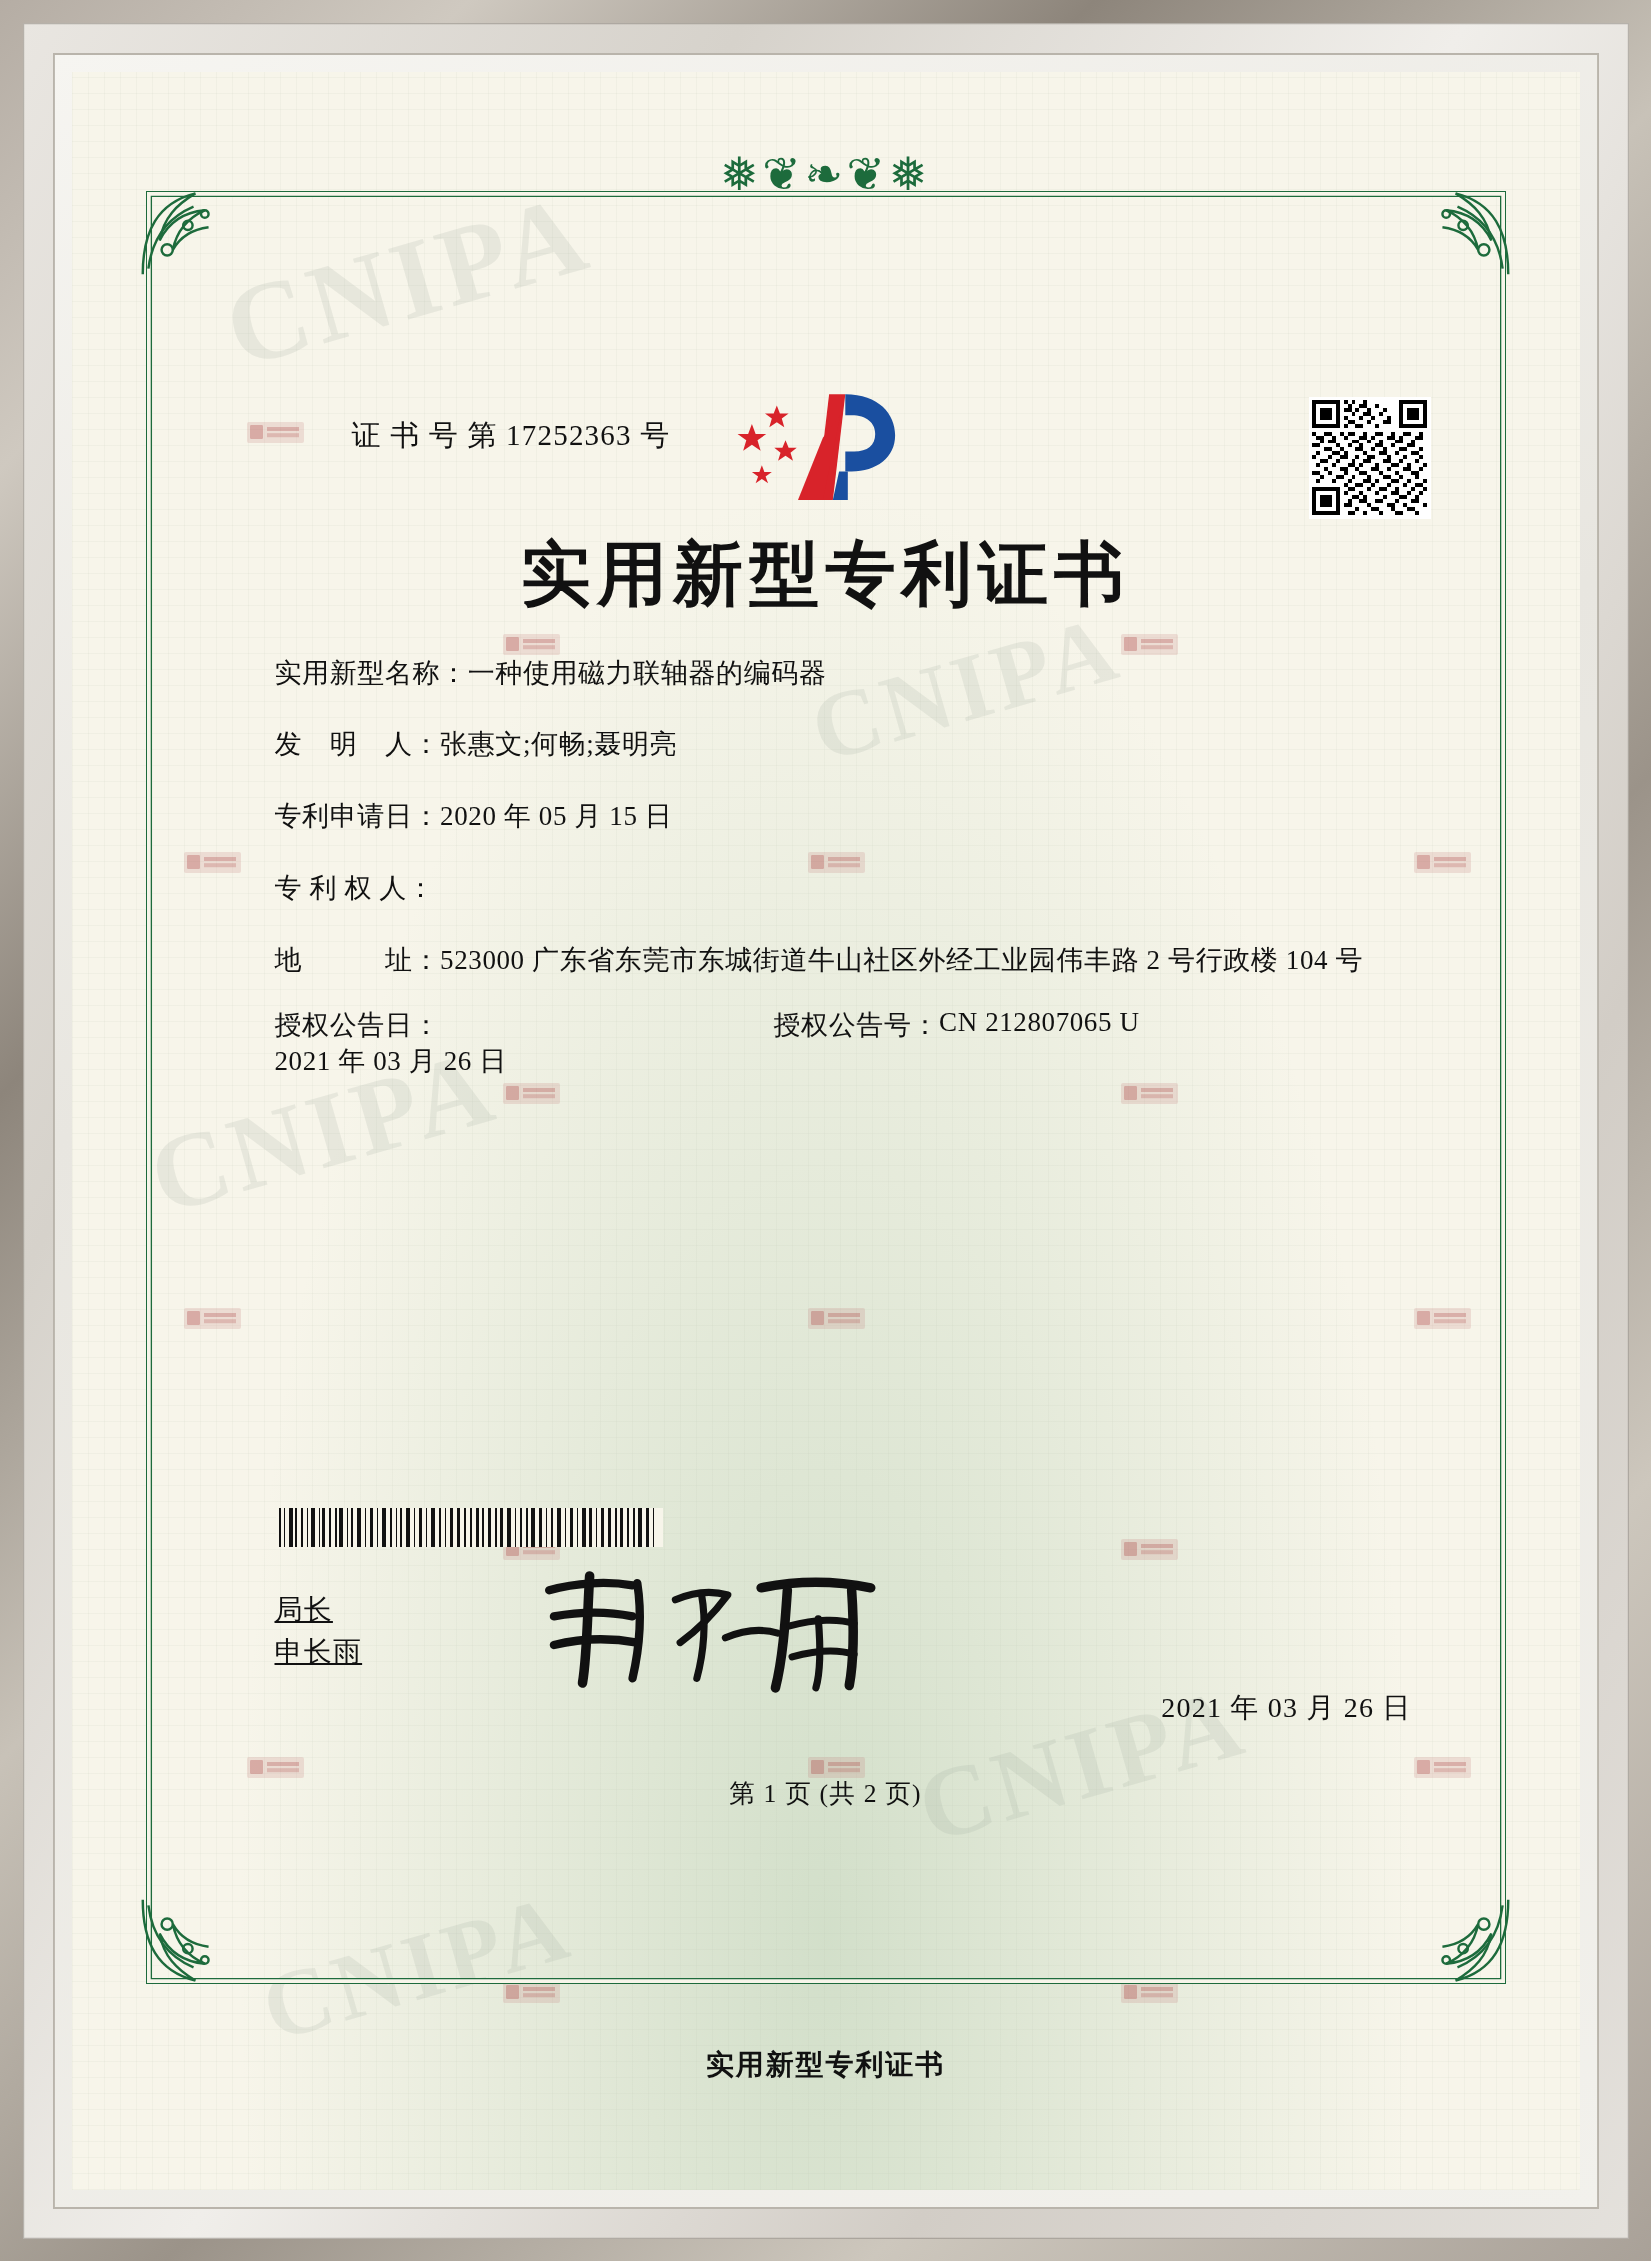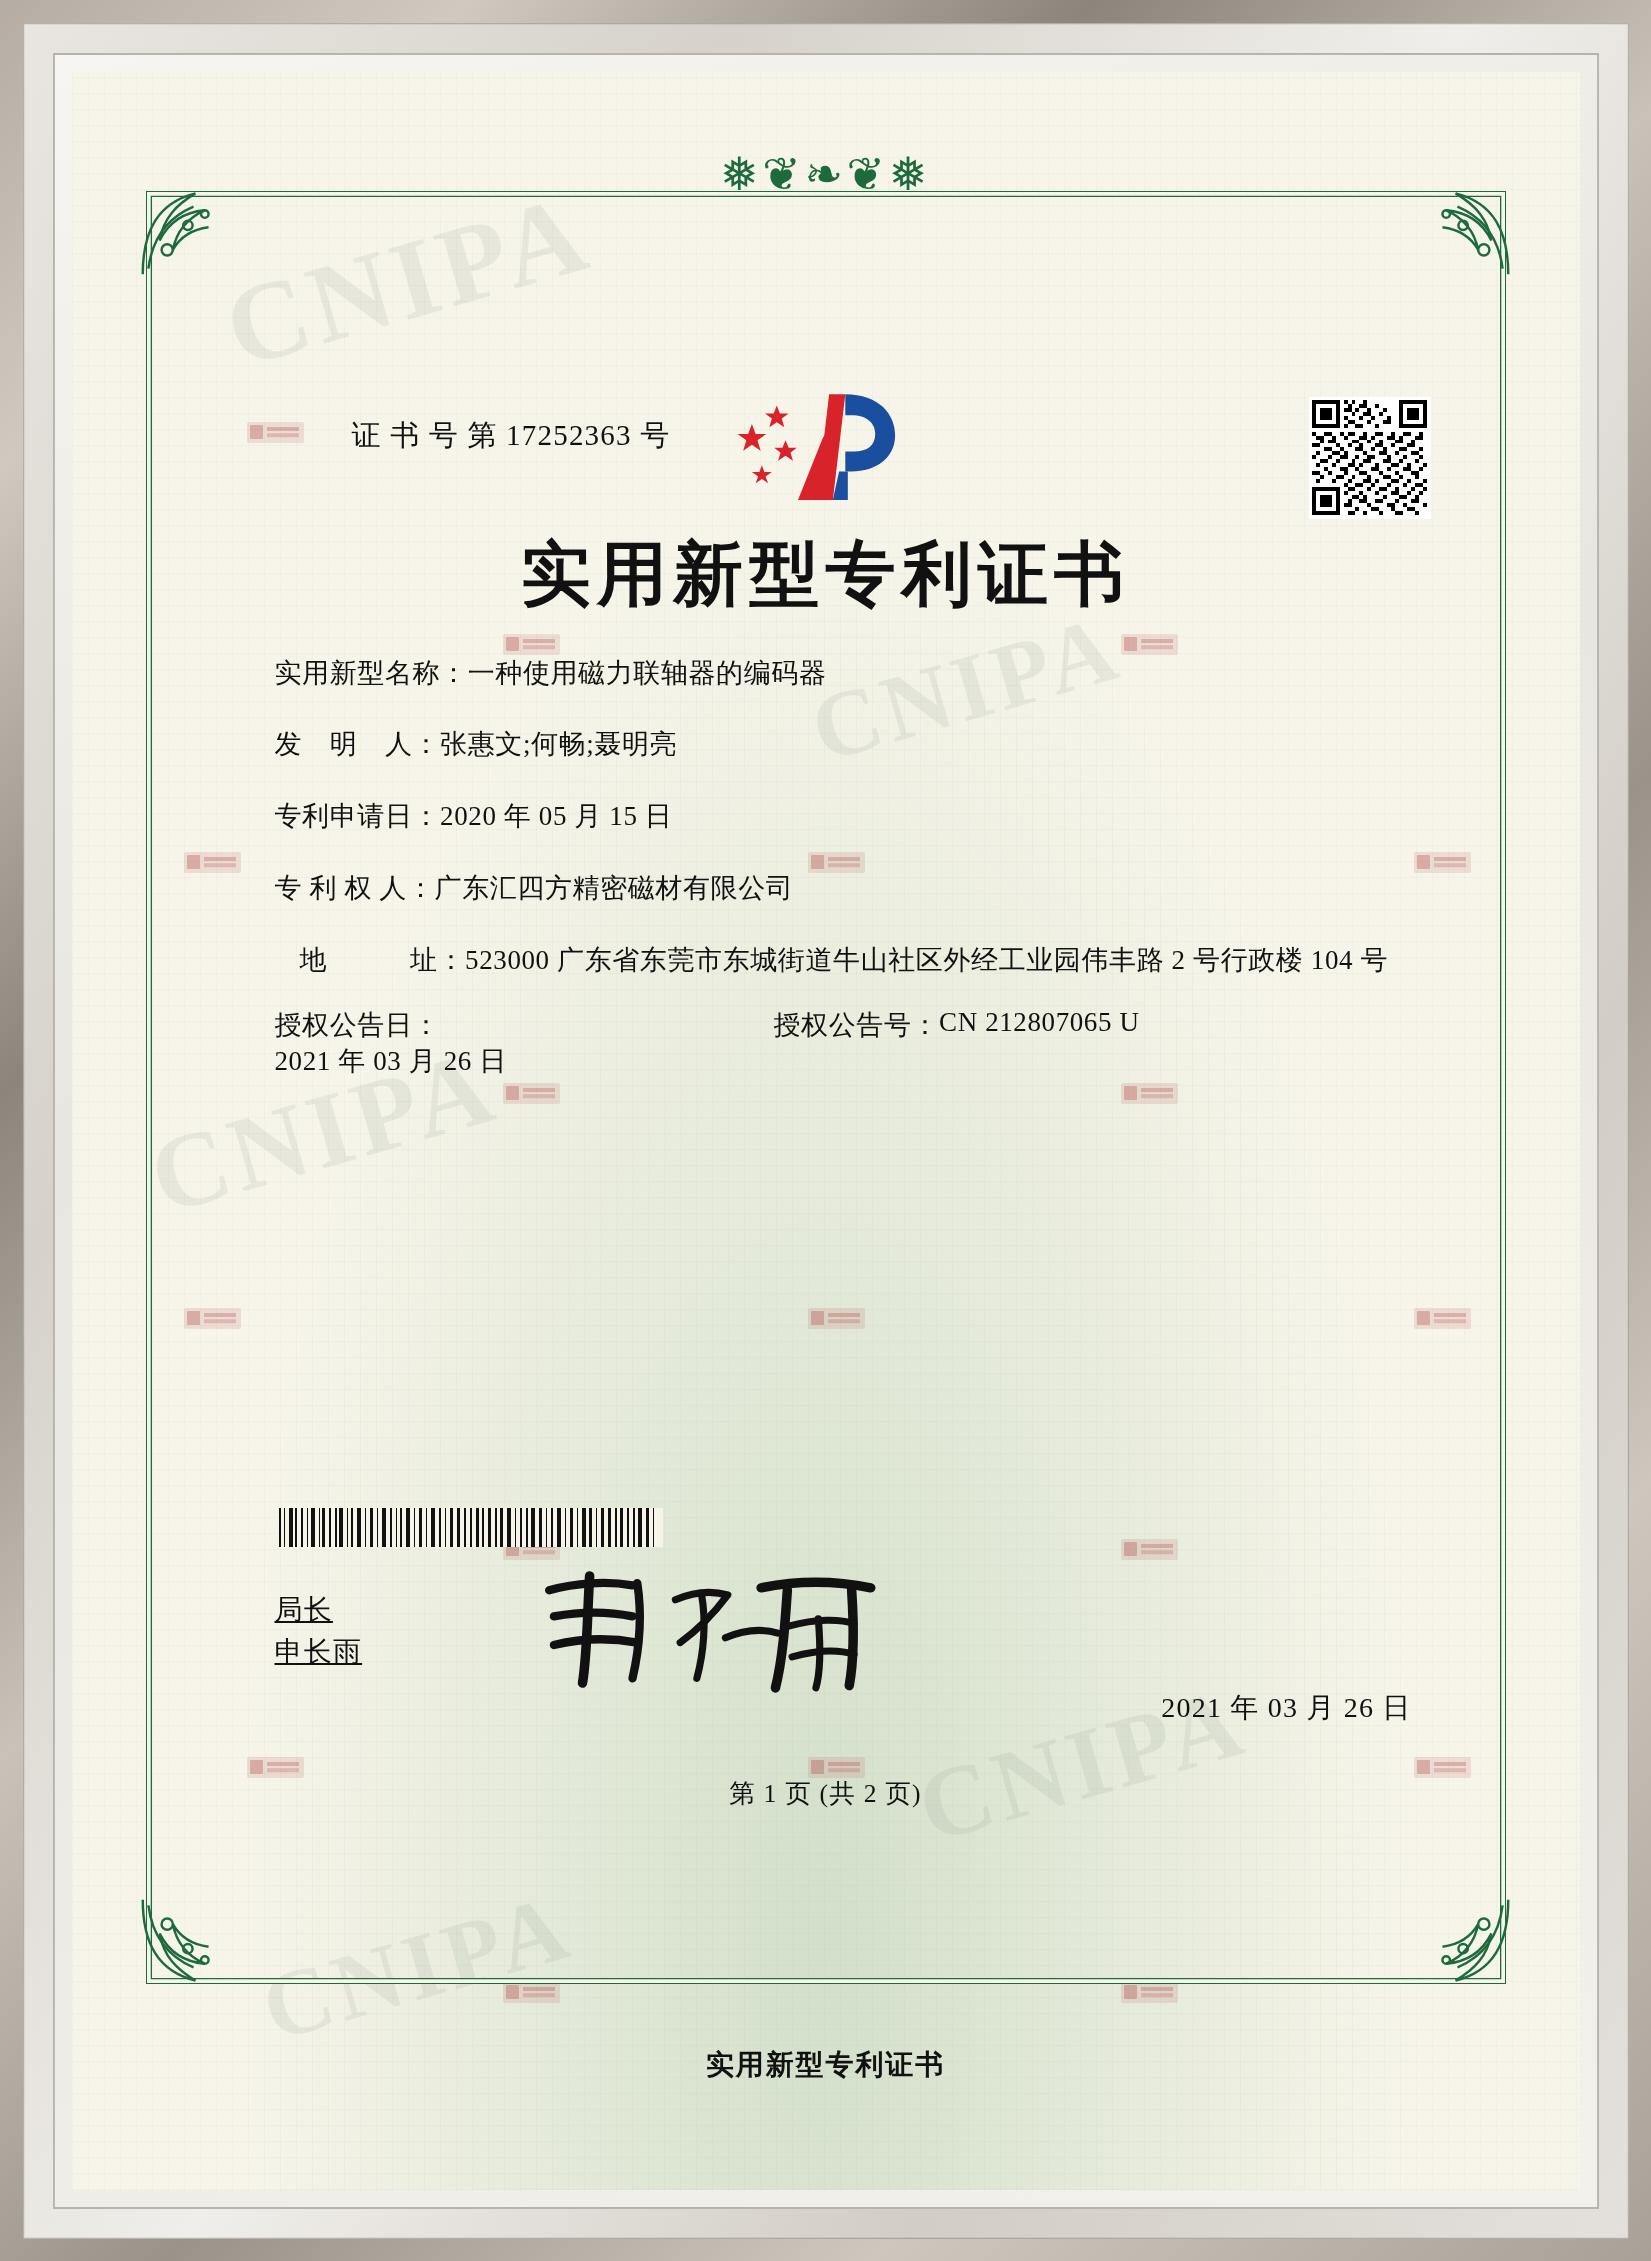--- a/index.html
+++ b/index.html
@@ -193,21 +193,21 @@
   .field-label {
     flex: 0 0 auto;
     white-space: pre;
     letter-spacing: 0.6px;
   }
   .field-value {
     flex: 1 1 auto;
     letter-spacing: 0.6px;
     font-family: Liberation Serif, serif;
   }
-  .field-row.tight { margin-bottom: 25px; margin-left: 25px; }
+  .field-row.tight { margin-bottom: 25px; }
 
   .row-two {
     display: flex;
     font-size: 27px;
     color: #111;
     margin-bottom: 25px;
   }
   .row-two .half { display: flex; }
   .row-two .half.first { width: 499px; flex-direction: column; }
 
@@ -591,21 +591,20 @@
          </div>
 
 
          <div class="field-row">
            <span class="field-label">专利申请日：</span>
            <span class="field-value">2020 年 05 月 15 日</span>
          </div>
 
          <div class="field-row">
            <span class="field-label">专 利 权 人：</span>
-           <span class="field-value">广东汇四方精密磁材有限公司</span>
          </div>
 
          <div class="field-row tight">
            <span class="field-label">地　　　址：</span>
            <span class="field-value">523000 广东省东莞市东城街道牛山社区外经工业园伟丰路 2 号行政楼 104 号</span>
          </div>
 
          <div class="row-two">
            <span class="half first">
              <span class="field-label">授权公告日：</span>

